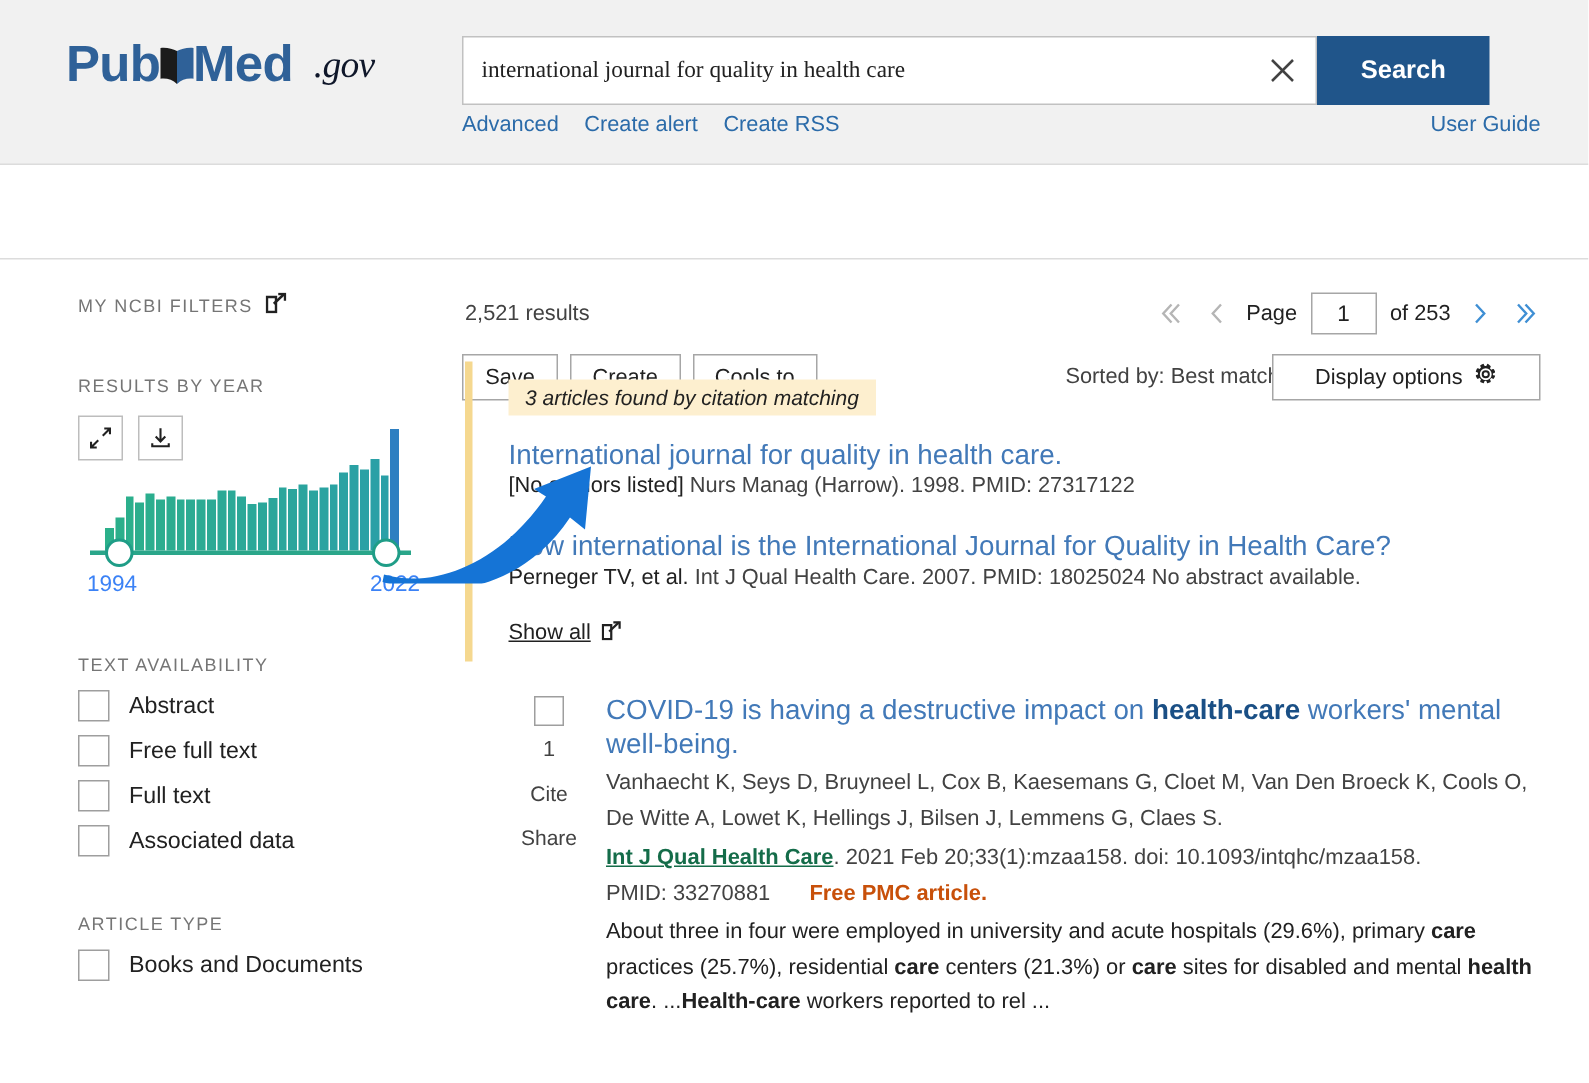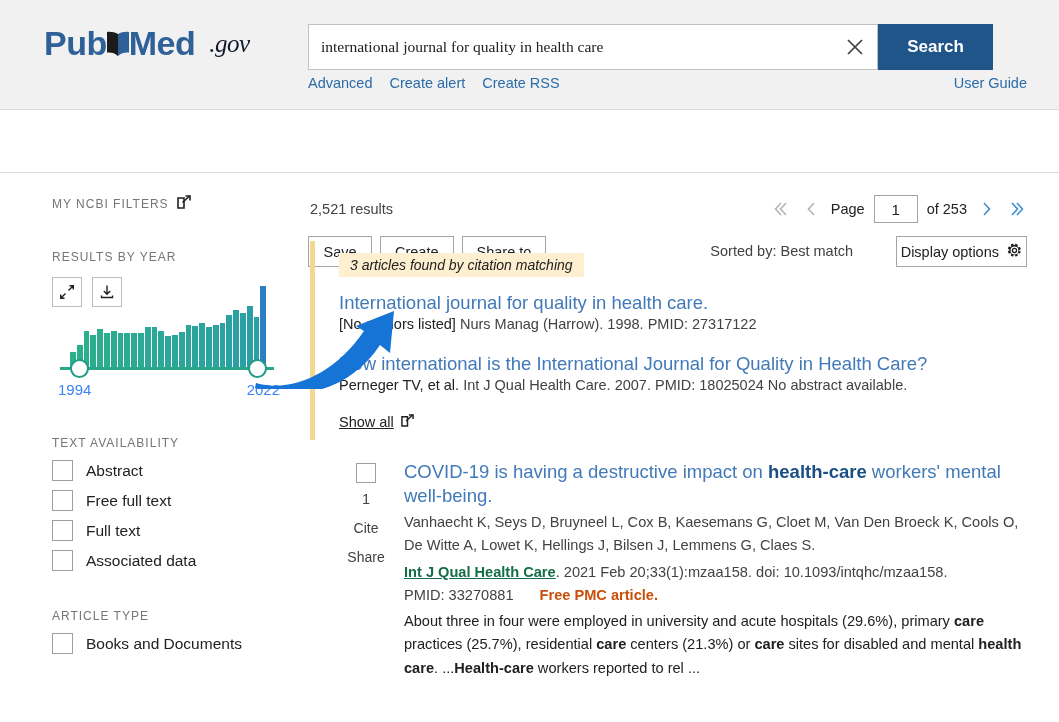--- a/index.html
+++ b/index.html
@@ -91,21 +91,21 @@
     background:#fff; border:1px solid #a6a6a6;
     font-size:14.5px; color:#212121; cursor:pointer;
     font-family:"Liberation Sans", sans-serif;
   }
   .sorted {
     position:absolute; right:206px; top:133px;
     font-size:14.5px; color:#424242;
   }
   .dispopt {
     position:absolute; right:32px; top:126px;
-    height:31px; padding:0 4px;
+    height:31px; padding:0 28px;
     background:#fff; border:1px solid #a6a6a6;
     display:flex; align-items:center; gap:8px;
     font-size:14.5px; cursor:pointer;
   }
 
   
   .body-wrap { display:flex; height:542px; }
 
   
   .sidebar { width:300px; padding:22px 0 0 52px; }
@@ -267,21 +267,21 @@
     <a>Create alert</a>
     <a>Create RSS</a>
   </div>
   <a class="userguide">User Guide</a>
 </div>
 
 <div class="actionbar">
   <div class="act-left">
     <button class="abtn">Save</button>
     <button class="abtn">Create</button>
-    <button class="abtn">Share to</button>
+    <button class="abtn">Cools to</button>
   </div>
   <div class="sorted">Sorted by: Best match</div>
   <div class="dispopt">
     <span>Display options</span>
     <span>
       <svg width="15" height="15" viewBox="0 0 16 16">
         <path fill="#212121" d="M8 5.1a2.9 2.9 0 100 5.8 2.9 2.9 0 000-5.8zm0 4.4a1.5 1.5 0 110-3 1.5 1.5 0 010 3z"></path>
         <path fill="#212121" d="M14.3 9.1l-1.2-.5a5.4 5.4 0 000-1.2l1.2-.5a.6.6 0 00.3-.8l-.7-1.5a.6.6 0 00-.8-.3l-1.2.5a5.2 5.2 0 00-.9-.9l.5-1.2a.6.6 0 00-.3-.8L9.7.7a.6.6 0 00-.8.3l-.5 1.2a5.4 5.4 0 00-1.2 0L6.7 1a.6.6 0 00-.8-.3l-1.5.7a.6.6 0 00-.3.8l.5 1.2c-.34.26-.64.56-.9.9l-1.2-.5a.6.6 0 00-.8.3L1 5.6a.6.6 0 00.3.8l1.2.5a5.4 5.4 0 000 1.2l-1.2.5a.6.6 0 00-.3.8l.7 1.5a.6.6 0 00.8.3l1.2-.5c.26.34.56.64.9.9l-.5 1.2a.6.6 0 00.3.8l1.5.7a.6.6 0 00.8-.3l.5-1.2a5.4 5.4 0 001.2 0l.5 1.2a.6.6 0 00.8.3l1.5-.7a.6.6 0 00.3-.8l-.5-1.2c.34-.26.64-.56.9-.9l1.2.5a.6.6 0 00.8-.3l.7-1.5a.6.6 0 00-.3-.8zM8 12.2A4.2 4.2 0 118 3.8a4.2 4.2 0 010 8.4z"></path>
       </svg>
     </span>

